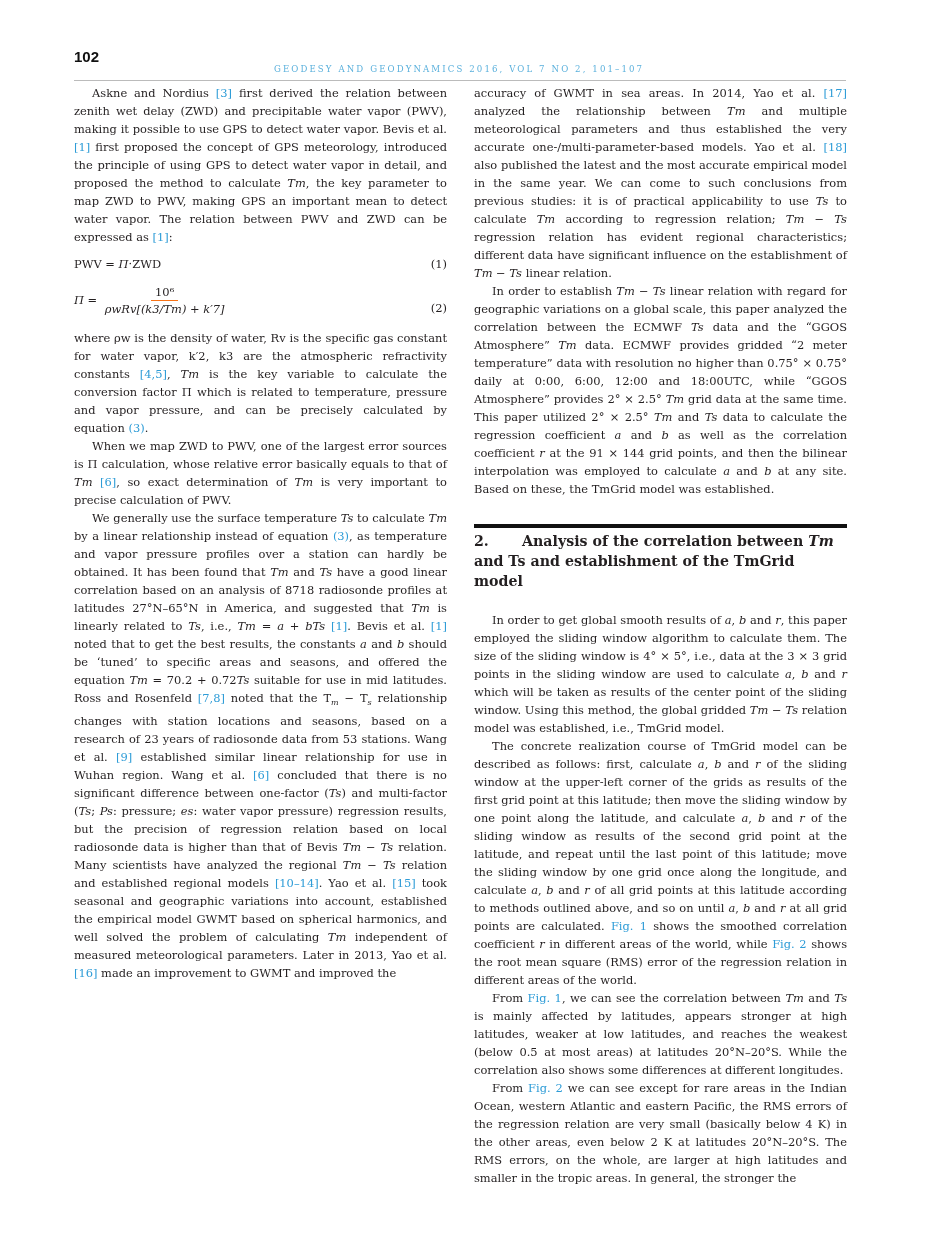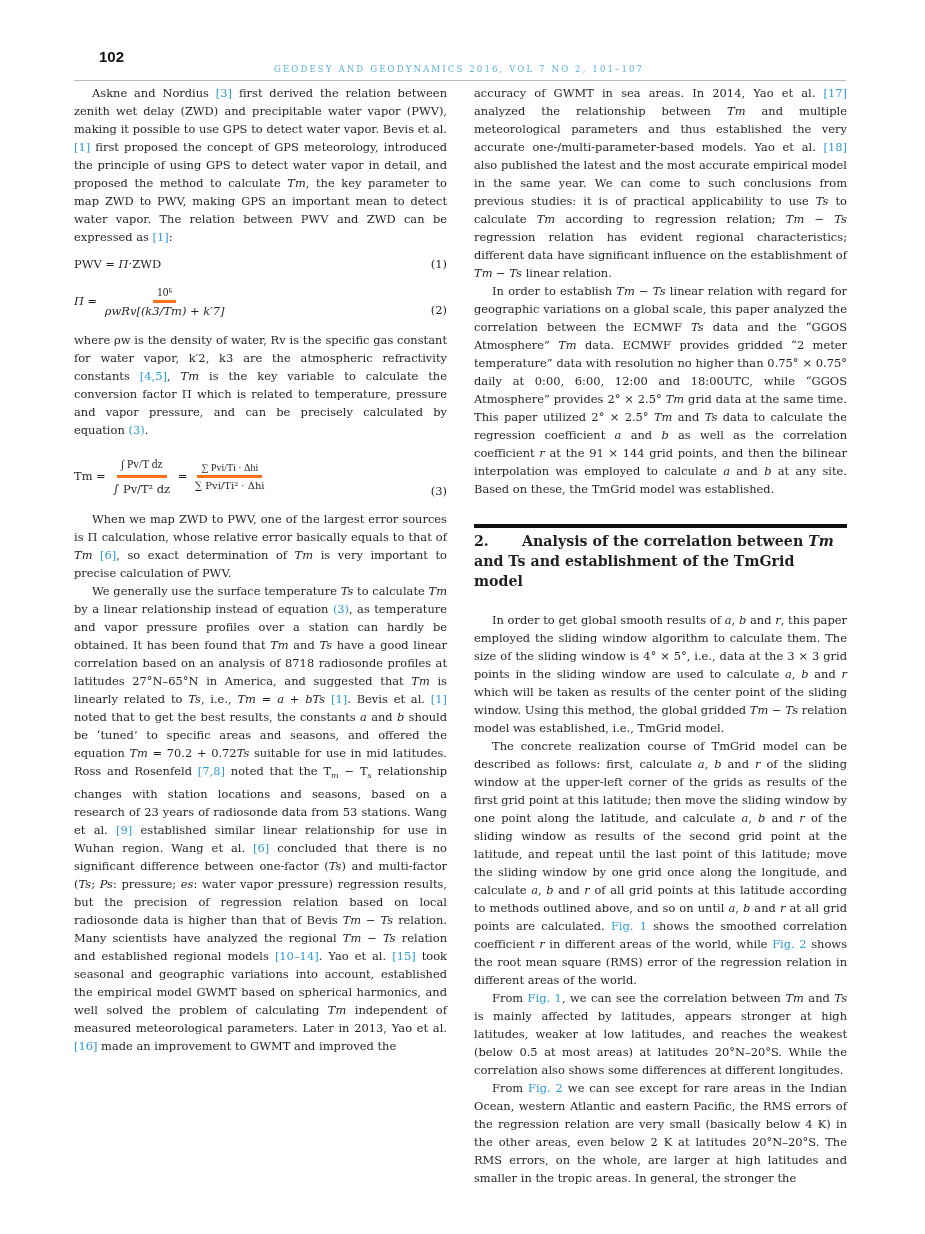--- a/index.html
+++ b/index.html
@@ -1,31 +1,31 @@
 <!DOCTYPE html>
 <html><head>
 <meta charset="utf-8">
 <style>
   html, body { margin:0; padding:0; background:#fff; }
   body { width:925px; height:1234px; position:relative; overflow:hidden;
          font-family:"DejaVu Serif", serif; color:#231f20; }
   .header { position:absolute; left:74px; top:46px; width:772px; height:34px; border-bottom:1px solid #bbb; }
-  .pnum { position:absolute; left:0; top:2px; font-family:"Liberation Sans", sans-serif; font-weight:bold; font-size:15px; color:#111;margin-left:25px; }
+  .pnum { position:absolute; left:0; top:2px; font-family:"Liberation Sans", sans-serif; font-weight:bold; font-size:15px; color:#111; }
   .jrn { position:absolute; left:200px; top:18px; font-family:"DejaVu Serif", serif; font-size:8.6px; letter-spacing:2.1px; color:#5ab0dc; }
   .col { position:absolute; top:84px; width:373px; font-size:11.45px; line-height:18px; text-align:justify; }
   .col.left { left:74px; }
   .col.right { left:474px; }
   p { margin:0; }
   .ind { text-indent:18px; }
   .ref { color:#2e9cd7; }
   i { font-style:italic; }
   .eq { position:relative; display:flex; align-items:flex-end; justify-content:space-between; margin:9px 0; }
   .eqnum { font-size:11.5px; }
   .frac { display:inline-flex; flex-direction:column; align-items:center; vertical-align:middle; }
-  .frac .num { padding:0 4px; border-bottom:3px solid #f97316; line-height:15px;font-family:Liberation Serif, serif; }
+  .frac .num { padding:0 4px; border-bottom:1px solid #f97316; line-height:15px; }
   .frac .den { padding:0 4px; line-height:16px; }
   .sub { font-size:8px; vertical-align:-3px; }
   .heading { margin-top:26px; border-top:4px solid #111; padding-top:3px; font-weight:bold; font-size:14.2px; line-height:20px; text-align:left; }
   .heading .hnum { display:inline-block; width:48px; }
   .sec-body { margin-top:20px; }
 </style>
 </head>
 <body>
 
 <div class="header">
@@ -48,35 +48,20 @@
       <span class="frac">
         <span class="num">10⁶</span>
         <span class="den" style="font-style:italic;">ρwRv[(k3/Tm) + k′7]</span>
       </span>
     </span>
     <span class="eqnum">(2)</span>
   </div>
 
   <p><span>where ρw is the density of water, Rv is the specific gas constant for water vapor, k′2, k3 are the atmospheric refractivity constants </span><span class="ref">[4,5]</span><span>, </span><i>Tm</i><span> is the key variable to calculate the conversion factor Π which is related to temperature, pressure and vapor pressure, and can be precisely calculated by equation </span><span class="ref">(3)</span><span>.</span></p>
 
-  <div class="eq" style="margin:14px 0 10px;">
-    <span>
-      <span>Tm =</span>
-      <span class="frac">
-        <span class="num" style="line-height:22px;">∫ Pv/T dz</span>
-        <span class="den" style="line-height:22px;">∫ Pv/T² dz</span>
-      </span>
-      =
-      <span class="frac" style="font-size:10px;">
-        <span class="num">∑ Pvi/Ti · Δhi</span>
-        <span class="den">∑ Pvi/Ti² · Δhi</span>
-      </span>
-    </span>
-    <span class="eqnum">(3)</span>
-  </div>
 
   <p class="ind"><span>When we map ZWD to PWV, one of the largest error sources is Π calculation, whose relative error basically equals to that of </span><i>Tm</i><span> </span><span class="ref">[6]</span><span>, so exact determination of </span><i>Tm</i><span> is very important to precise calculation of PWV.</span></p>
   <p class="ind"><span>We generally use the surface temperature </span><i>Ts</i><span> to calculate </span><i>Tm</i><span> by a linear relationship instead of equation </span><span class="ref">(3)</span><span>, as temperature and vapor pressure profiles over a station can hardly be obtained. It has been found that </span><i>Tm</i><span> and </span><i>Ts</i><span> have a good linear correlation based on an analysis of 8718 radiosonde profiles at latitudes 27°N–65°N in America, and suggested that </span><i>Tm</i><span> is linearly related to </span><i>Ts</i><span>, i.e., </span><i>Tm = a + bTs</i><span> </span><span class="ref">[1]</span><span>. Bevis et al. </span><span class="ref">[1]</span><span> noted that to get the best results, the constants </span><i>a</i><span> and </span><i>b</i><span> should be ‘tuned’ to specific areas and seasons, and offered the equation </span><i>Tm</i><span> = 70.2 + 0.72</span><i>Ts</i><span> suitable for use in mid latitudes. Ross and Rosenfeld </span><span class="ref">[7,8]</span><span> noted that the T</span><span class="sub" style="font-style: italic;">m</span><span> − T</span><span class="sub" style="font-style: italic;">s</span><span> relationship changes with station locations and seasons, based on a research of 23 years of radiosonde data from 53 stations. Wang et al. </span><span class="ref">[9]</span><span> established similar linear relationship for use in Wuhan region. Wang et al. </span><span class="ref">[6]</span><span> concluded that there is no significant difference between one-factor (</span><i>Ts</i><span>) and multi-factor (</span><i>Ts</i><span>; </span><i>Ps</i><span>: pressure; </span><i>es</i><span>: water vapor pressure) regression results, but the precision of regression relation based on local radiosonde data is higher than that of Bevis </span><i>Tm − Ts</i><span> relation. Many scientists have analyzed the regional </span><i>Tm − Ts</i><span> relation and established regional models </span><span class="ref">[10–14]</span><span>. Yao et al. </span><span class="ref">[15]</span><span> took seasonal and geographic variations into account, established the empirical model GWMT based on spherical harmonics, and well solved the problem of calculating </span><i>Tm</i><span> independent of measured meteorological parameters. Later in 2013, Yao et al. </span><span class="ref">[16]</span><span> made an improvement to GWMT and improved the</span></p>
 </div>
 
 <div class="col right">
   <p><span>accuracy of GWMT in sea areas. In 2014, Yao et al. </span><span class="ref">[17]</span><span> analyzed the relationship between </span><i>Tm</i><span> and multiple meteorological parameters and thus established the very accurate one-/multi-parameter-based models. Yao et al. </span><span class="ref">[18]</span><span> also published the latest and the most accurate empirical model in the same year. We can come to such conclusions from previous studies: it is of practical applicability to use </span><i>Ts</i><span> to calculate </span><i>Tm</i><span> according to regression relation; </span><i>Tm − Ts</i><span> regression relation has evident regional characteristics; different data have significant influence on the establishment of </span><i>Tm − Ts</i><span> linear relation.</span></p>
   <p class="ind"><span>In order to establish </span><i>Tm − Ts</i><span> linear relation with regard for geographic variations on a global scale, this paper analyzed the correlation between the ECMWF </span><i>Ts</i><span> data and the “GGOS Atmosphere” </span><i>Tm</i><span> data. ECMWF provides gridded “2 meter temperature” data with resolution no higher than 0.75° × 0.75° daily at 0:00, 6:00, 12:00 and 18:00UTC, while “GGOS Atmosphere” provides 2° × 2.5° </span><i>Tm</i><span> grid data at the same time. This paper utilized 2° × 2.5° </span><i>Tm</i><span> and </span><i>Ts</i><span> data to calculate the regression coefficient </span><i>a</i><span> and </span><i>b</i><span> as well as the correlation coefficient </span><i>r</i><span> at the 91 × 144 grid points, and then the bilinear interpolation was employed to calculate </span><i>a</i><span> and </span><i>b</i><span> at any site. Based on these, the TmGrid model was established.</span></p>
 
   <div class="heading">

